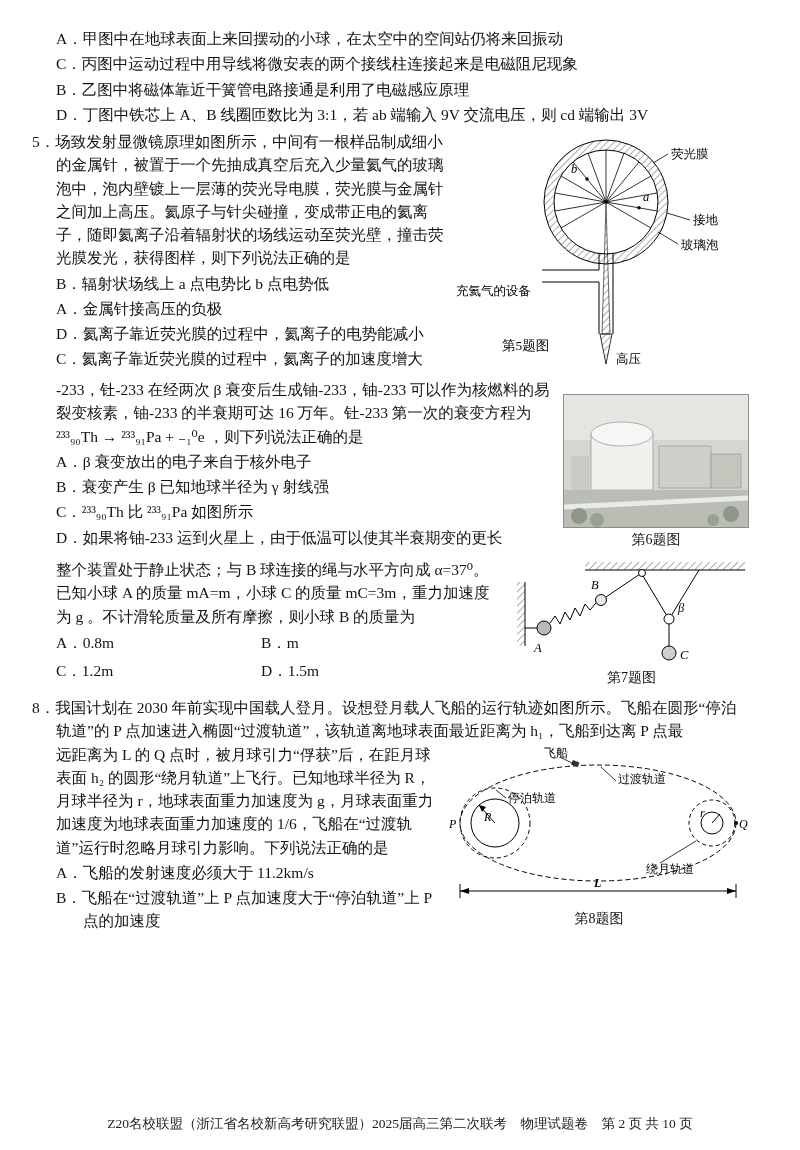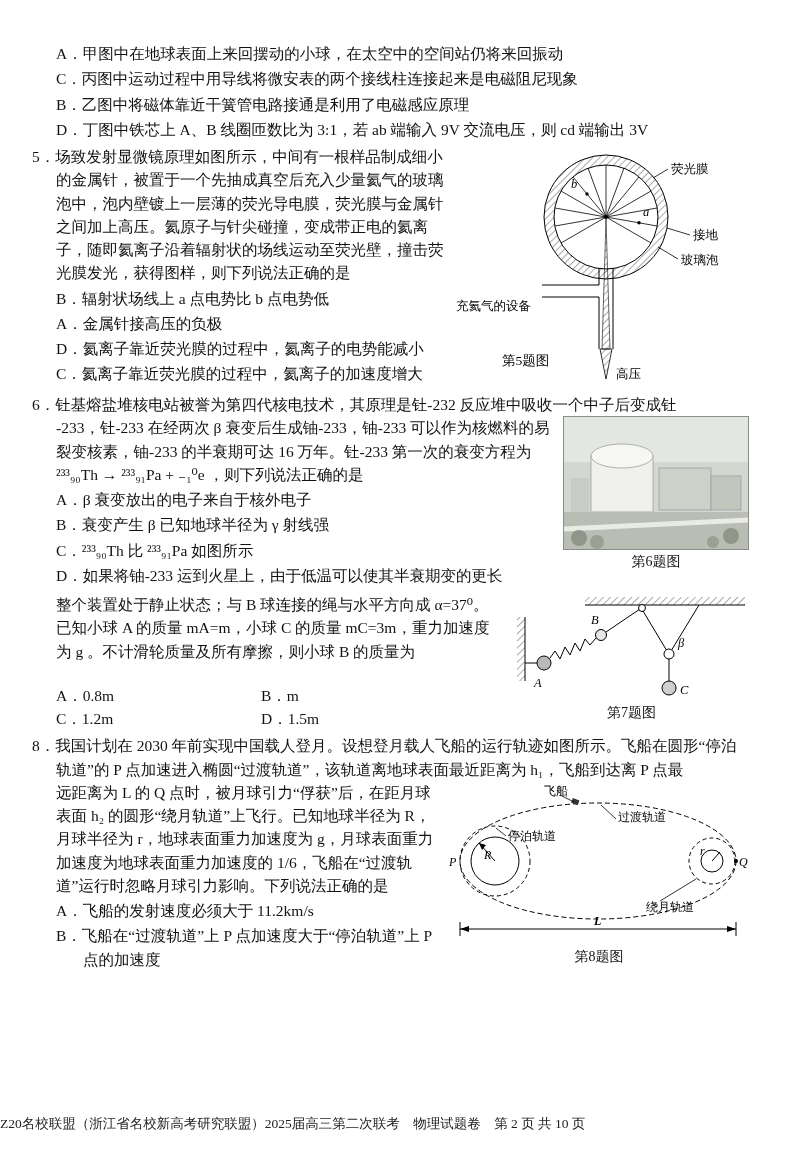--- a/index.html
+++ b/index.html
@@ -1,38 +1,38 @@
 <!DOCTYPE html>
 <html><head>
 <meta charset="utf-8">
 <style>
   html,body{margin:0;padding:0}
   body{
     width:800px;height:1150px;background:#ffffff;color:#121212;
     font-family:"Liberation Serif","DejaVu Serif",serif;
     font-size:15.5px;line-height:1.5;overflow:hidden;
   }
-  .page{position:relative;width:800px;height:1150px;padding:40px 50px 0 32px;box-sizing:border-box}
+  .page{position:relative;width:800px;height:1150px;padding:25px 50px 0 32px;box-sizing:border-box}
   p{margin:0}
   .hang{padding-left:24px;text-indent:-24px}
   .cont{padding-left:24px}
   .opts{padding-left:24px;margin-top:1px}
   .opts p{padding-left:27px;text-indent:-27px;margin:2px 0}
-  .optgrid{display:grid;grid-template-columns:205px 205px;padding-left:24px;margin-top:21px}
+  .optgrid{display:grid;grid-template-columns:205px 205px;row-gap:5px;padding-left:24px;margin-top:3px}
   .question{margin-top:4px}
   .question::after,.qbody::after{content:"";display:block;clear:both}
   .fig{float:right;text-align:center;margin:2px 0 4px 10px}
   .fig5{width:296px}
-  .fig6{width:188px;margin-top:0}
+  .fig6{width:188px;margin-top:16px}
   .fig7{width:237px}
   .fig8{width:302px}
   .figcap{font-size:14px;margin-top:1px}
   svg{display:block;margin:0 auto}
   svg text{font-family:"Liberation Serif","DejaVu Serif",serif}
-  .footer{position:absolute;left:0;right:0;bottom:16px;font-size:13.5px;color:#222}
+  .footer{position:absolute;left:0;right:0;bottom:16px;text-align:center;font-size:13.5px;color:#222}
 </style>
 </head>
 <body>
 
 <div class="page">
 
   <div class="opts">
     <p>A．甲图中在地球表面上来回摆动的小球，在太空中的空间站仍将来回振动</p>
     <p>C．丙图中运动过程中用导线将微安表的两个接线柱连接起来是电磁阻尼现象</p>
     <p>B．乙图中将磁体靠近干簧管电路接通是利用了电磁感应原理</p>
@@ -100,21 +100,20 @@
     <p class="hang">5．场致发射显微镜原理如图所示，中间有一根样品制成细小的金属针，被置于一个先抽成真空后充入少量氦气的玻璃泡中，泡内壁镀上一层薄的荧光导电膜，荧光膜与金属针之间加上高压。氦原子与针尖碰撞，变成带正电的氦离子，随即氦离子沿着辐射状的场线运动至荧光壁，撞击荧光膜发光，获得图样，则下列说法正确的是</p>
     <div class="opts">
       <p>B．辐射状场线上 a 点电势比 b 点电势低</p>
       <p>A．金属针接高压的负极</p>
       <p>D．氦离子靠近荧光膜的过程中，氦离子的电势能减小</p>
       <p>C．氦离子靠近荧光膜的过程中，氦离子的加速度增大</p>
     </div>
   </div>
 
   <div class="question">
-    <p class="hang">6．钍基熔盐堆核电站被誉为第四代核电技术，其原理是钍-232 反应堆中吸收一个中子后变成钍</p>
     <div class="qbody">
       <div class="fig fig6">
         <svg width="186" height="134">
           <rect x="0.5" y="0.5" width="185" height="133" fill="#d4d7d0" stroke="#8a8f88" stroke-width="1"></rect>
           <rect x="1" y="1" width="184" height="45" fill="#e4e7e1"></rect>
           <rect x="28" y="40" width="62" height="56" fill="#f0f1ed" stroke="#9aa0a5" stroke-width="0.8"></rect>
           <ellipse cx="59" cy="40" rx="31" ry="12" fill="#f6f7f4" stroke="#9aa0a5" stroke-width="0.8"></ellipse>
           <rect x="96" y="52" width="52" height="42" fill="#cdd1c9" stroke="#9aa0a5" stroke-width="0.8"></rect>
           <rect x="148" y="60" width="30" height="34" fill="#c2c6bd" stroke="#9aa0a5" stroke-width="0.8"></rect>
           <rect x="8" y="62" width="18" height="34" fill="#c8ccc4"></rect>

